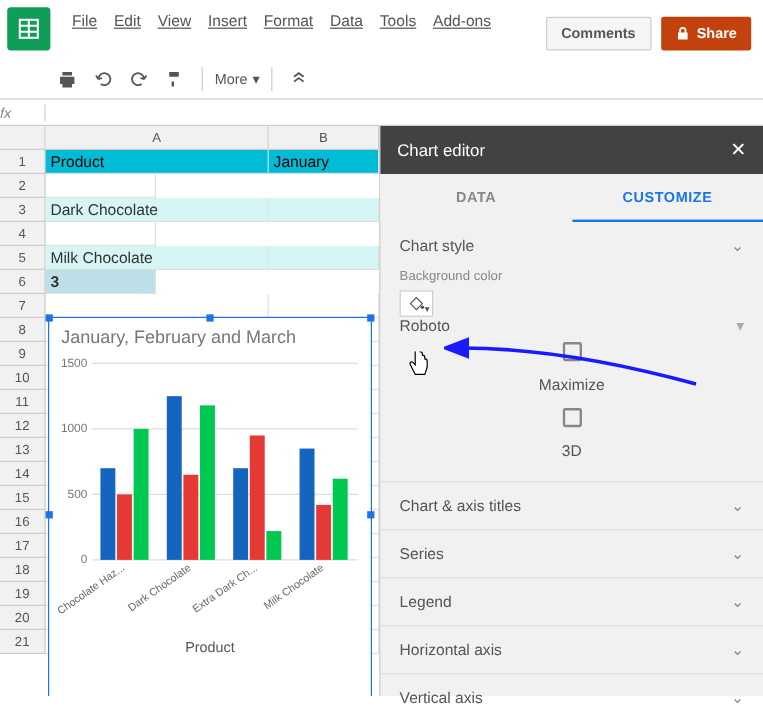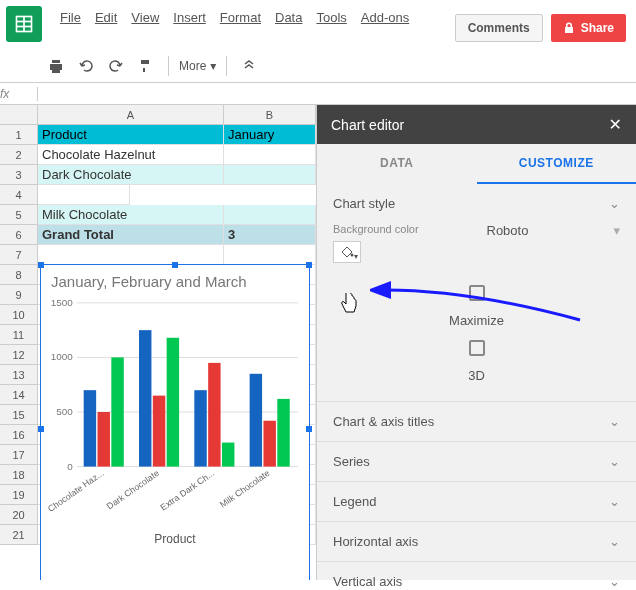--- a/index.html
+++ b/index.html
@@ -8,21 +8,21 @@
 .header { display: flex; align-items: flex-start; padding: 6px 0 0 6px; }
 .app-icon { width: 36px; height: 36px; background: #0f9d58; border-radius: 3px; display: flex; align-items: center; justify-content: center; margin-right: 18px; }
 .app-icon svg { width: 20px; height: 20px; }
 .title-area { flex: 1; }
 .doc-title { font-size: 18px; color: #555; display: flex; align-items: center; gap: 10px; }
 .star { color: #ccc; font-size: 16px; }
 .folder { color: #aaa; font-size: 16px; }
 .menubar { display: flex; gap: 14px; margin-top: 4px; color: #555; font-size: 13px; align-items: center; text-decoration: underline; }
 .menubar span { cursor: pointer; }
 .btn-comments, .btn-share { border: 1px solid #ccc; border-radius: 2px; padding: 6px 12px; font-size: 12px; font-weight: bold; background: #f5f5f5; color: #555; }
-.btn-share { background: #ef4444; color: #fff; border: none; display: flex; align-items: center; gap: 6px; }
+.btn-share { background: #c2410c; color: #fff; border: none; display: flex; align-items: center; gap: 6px; }
 .header-right { display: flex; gap: 8px; padding: 8px 10px; }
 
 .toolbar { display: flex; align-items: center; gap: 6px; padding: 4px 8px; border-bottom: 1px solid #ccc; }
 .toolbar .icon { width: 24px; height: 24px; display: flex; align-items: center; justify-content: center; color: #555; cursor: pointer; }
 .toolbar .sep { width: 1px; height: 20px; background: #ccc; margin: 0 4px; }
 .more { font-size: 12px; color: #555; display: flex; align-items: center; gap: 4px; }
 
 .fx-bar { display: flex; align-items: center; border-bottom: 1px solid #ccc; height: 22px; }
 .fx-label { width: 38px; text-align: left; font-style: italic; color: #888; font-size: 12px; border-right: 1px solid #ccc; }
 
@@ -52,21 +52,21 @@
 
 .editor { flex: 1; background: #f1f1f1; color: #444; border-left: 1px solid #ccc; }
 .editor-header { background: #424242; color: #fff; display: flex; align-items: center; justify-content: space-between; padding: 10px 14px; font-size: 14px; }
 .editor-header .close { color: #fff; cursor: pointer; font-size: 16px; }
 .tabs { display: flex; background: #f1f1f1; }
 .tab { flex: 1; text-align: center; padding: 12px 0; font-size: 12px; font-weight: bold; letter-spacing: 0.5px; color: #888; cursor: pointer; }
 .tab.active { color: #1a73e8; border-bottom: 2px solid #1a73e8; }
 .section { border-bottom: 1px solid #ddd; }
 .section-head { display: flex; align-items: center; justify-content: space-between; padding: 12px 16px; font-size: 13px; color: #555; cursor: pointer; }
 .section-body { padding: 0 16px 12px; }
-.field-row { display: flex; gap: 20px; margin-bottom: 16px; }
+.field-row { display: flex; margin-bottom: 0; flex-direction: column; }
 .field { flex: 1; }
 .field-label { font-size: 11px; color: #888; margin-bottom: 6px; }
 .fill-btn { width: 28px; height: 22px; border: 1px solid #ccc; background: #fff; display: flex; align-items: center; justify-content: center; position: relative; }
 .font-sel { font-size: 13px; color: #555; display: flex; align-items: center; justify-content: space-between; }
 .check-row { display: flex; align-items: center; gap: 12px; padding: 6px 0; font-size: 13px; color: #555; flex-direction: column; }
 .checkbox { width: 16px; height: 16px; border: 2px solid #888; border-radius: 2px; }
 .chevron { color: #888; }
 
 .arrow-annotation { position: absolute; pointer-events: none; z-index: 100; }
 .cursor-pointer { position: absolute; left: 339px; top: 293px; z-index: 101; }
@@ -154,40 +154,38 @@
       <div class="col-h col-b">B</div>
     </div>
     <div class="rows" id="sheet-rows">
         <div class="row">
           <div class="row-h">1</div>
           <div class="cell cell-a hdr-row">Product</div>
           <div class="cell cell-b hdr-row">January</div>
         </div>
         <div class="row">
           <div class="row-h">2</div>
-          <div class="cell cell-a ">Chocolate Hazelnut</div>
           <div class="cell cell-b "></div>
         </div>
         <div class="row">
           <div class="row-h">3</div>
           <div class="cell cell-a even-row">Dark Chocolate</div>
           <div class="cell cell-b even-row"></div>
         </div>
         <div class="row">
           <div class="row-h">4</div>
           <div class="cell cell-b "></div>
         </div>
         <div class="row">
           <div class="row-h">5</div>
           <div class="cell cell-a even-row">Milk Chocolate</div>
           <div class="cell cell-b even-row"></div>
         </div>
         <div class="row">
           <div class="row-h">6</div>
-          <div class="cell cell-a total-row">Grand Total</div>
           <div class="cell cell-b total-row">3</div>
         </div>
         <div class="row">
           <div class="row-h">7</div>
           <div class="cell cell-a "></div>
           <div class="cell cell-b "></div>
         </div>
         <div class="row">
           <div class="row-h">8</div>
           <div class="cell cell-a "></div>

